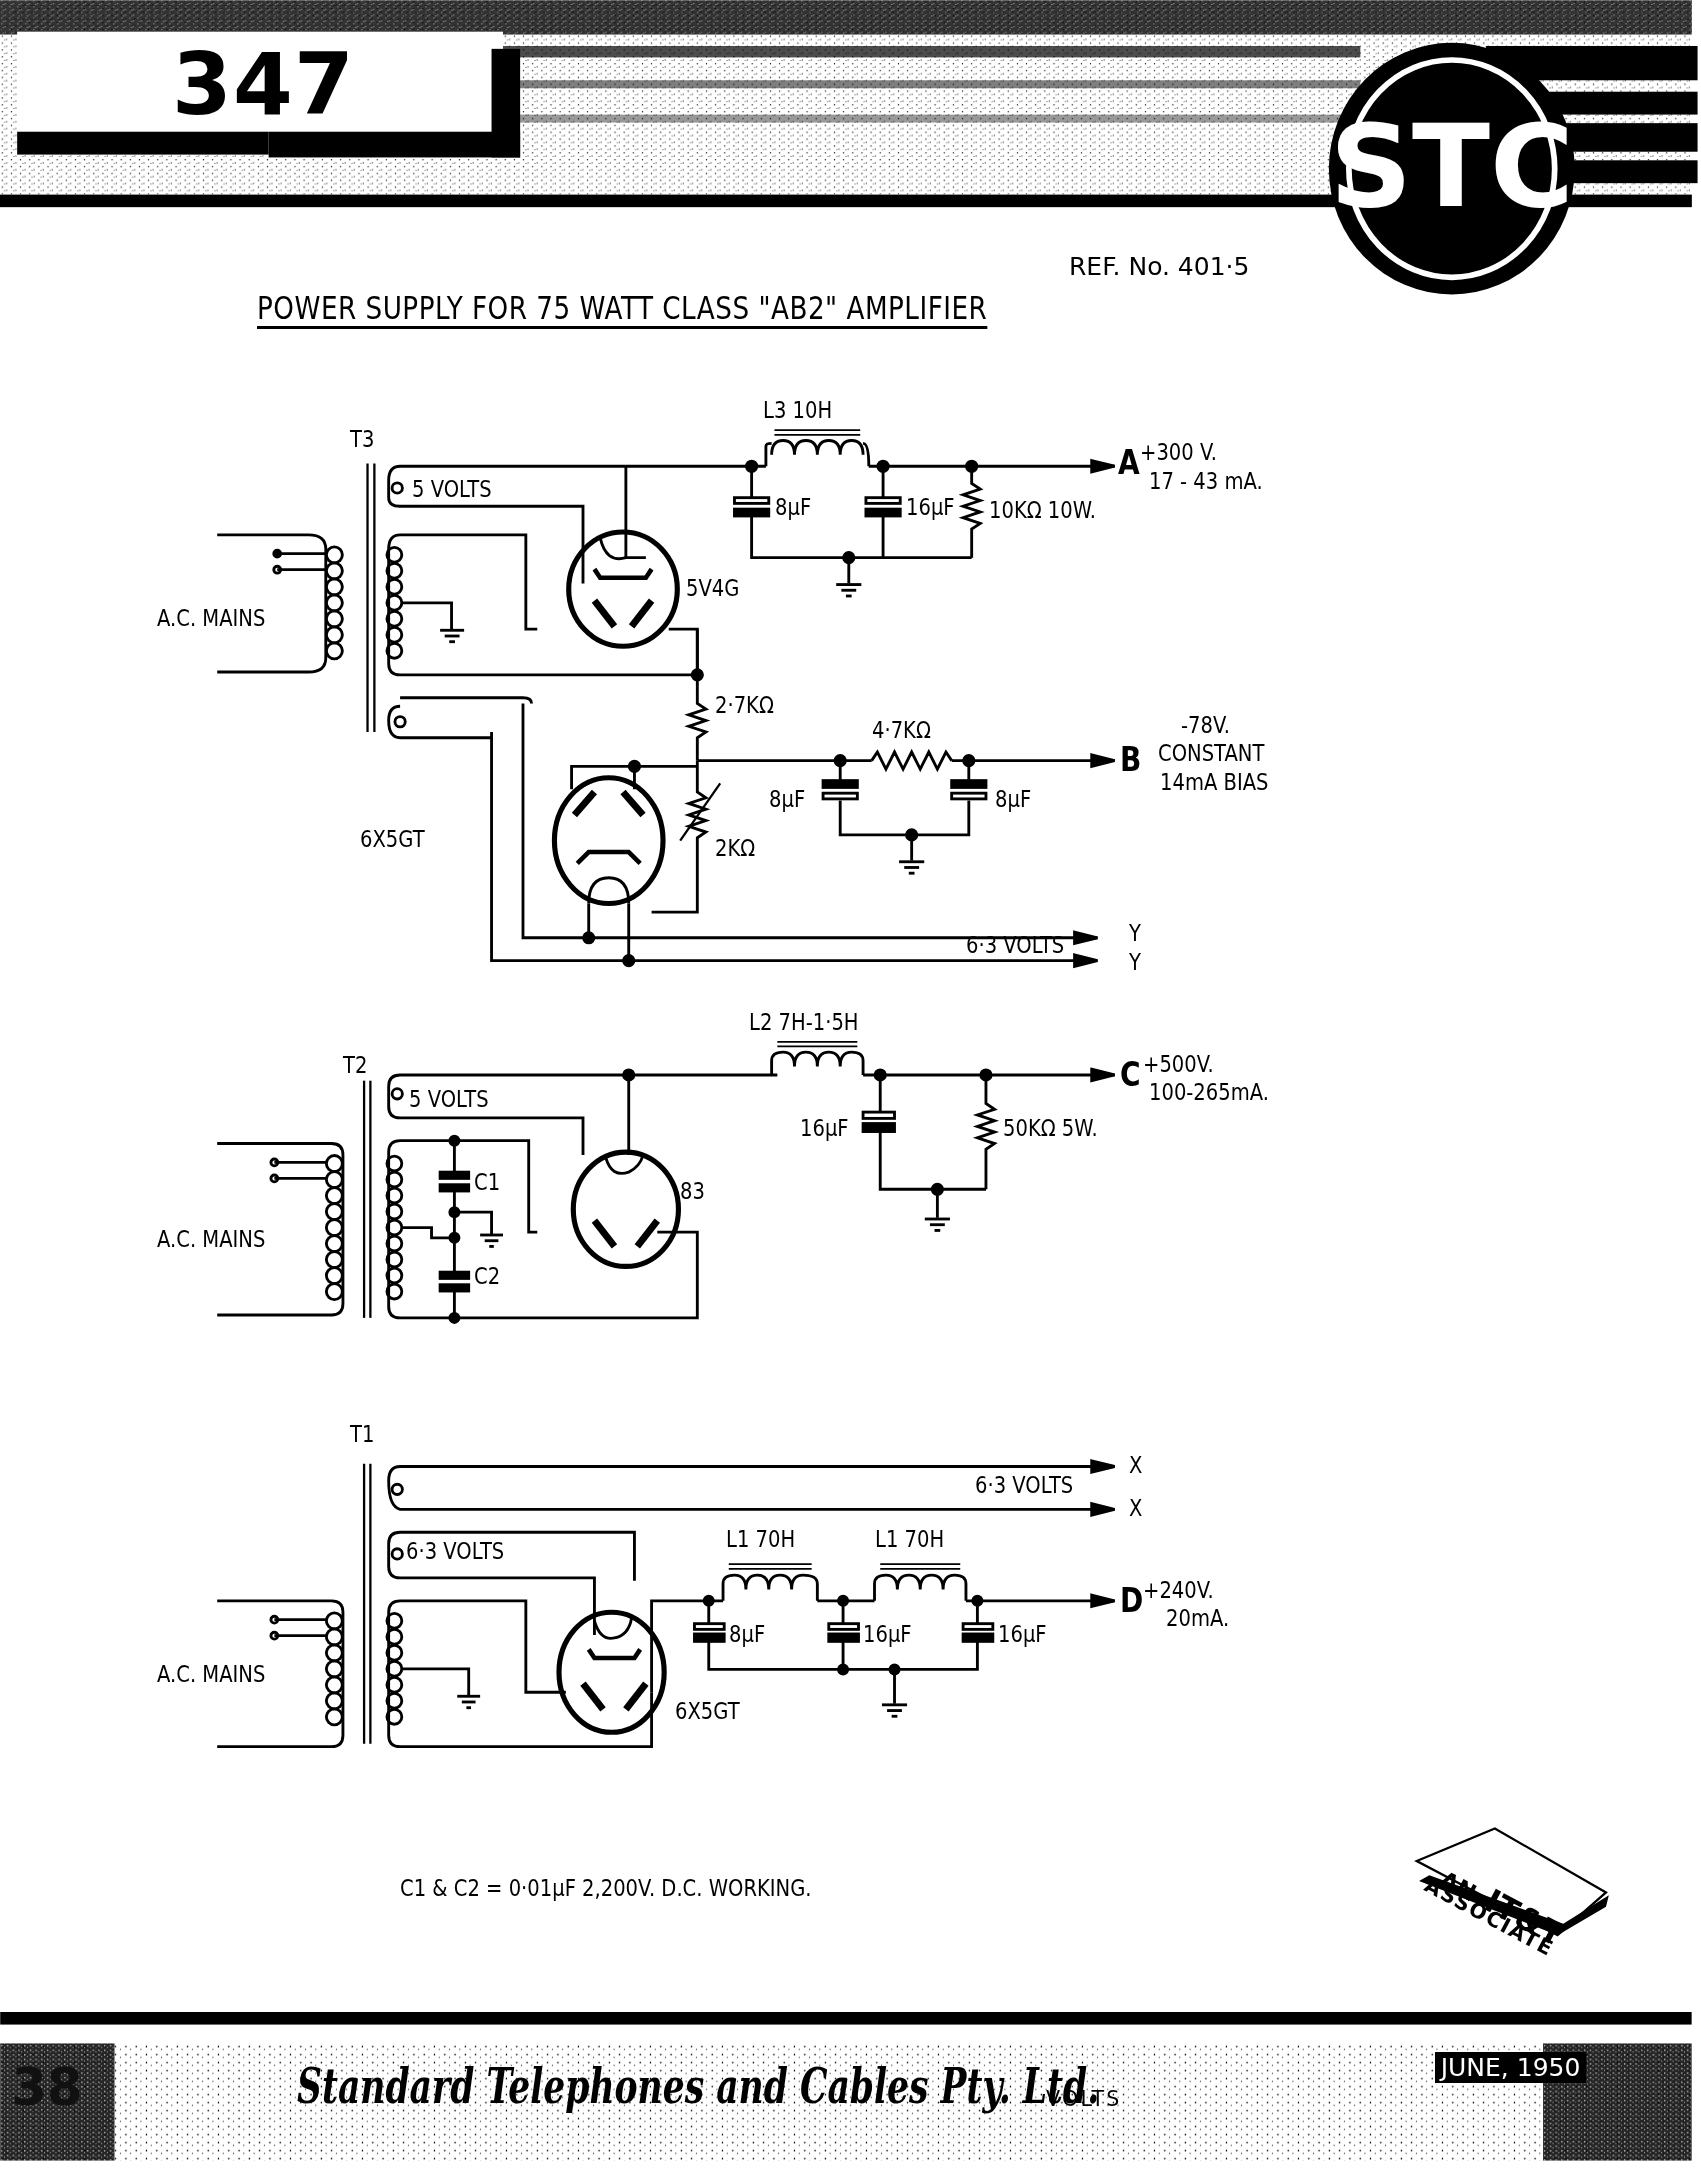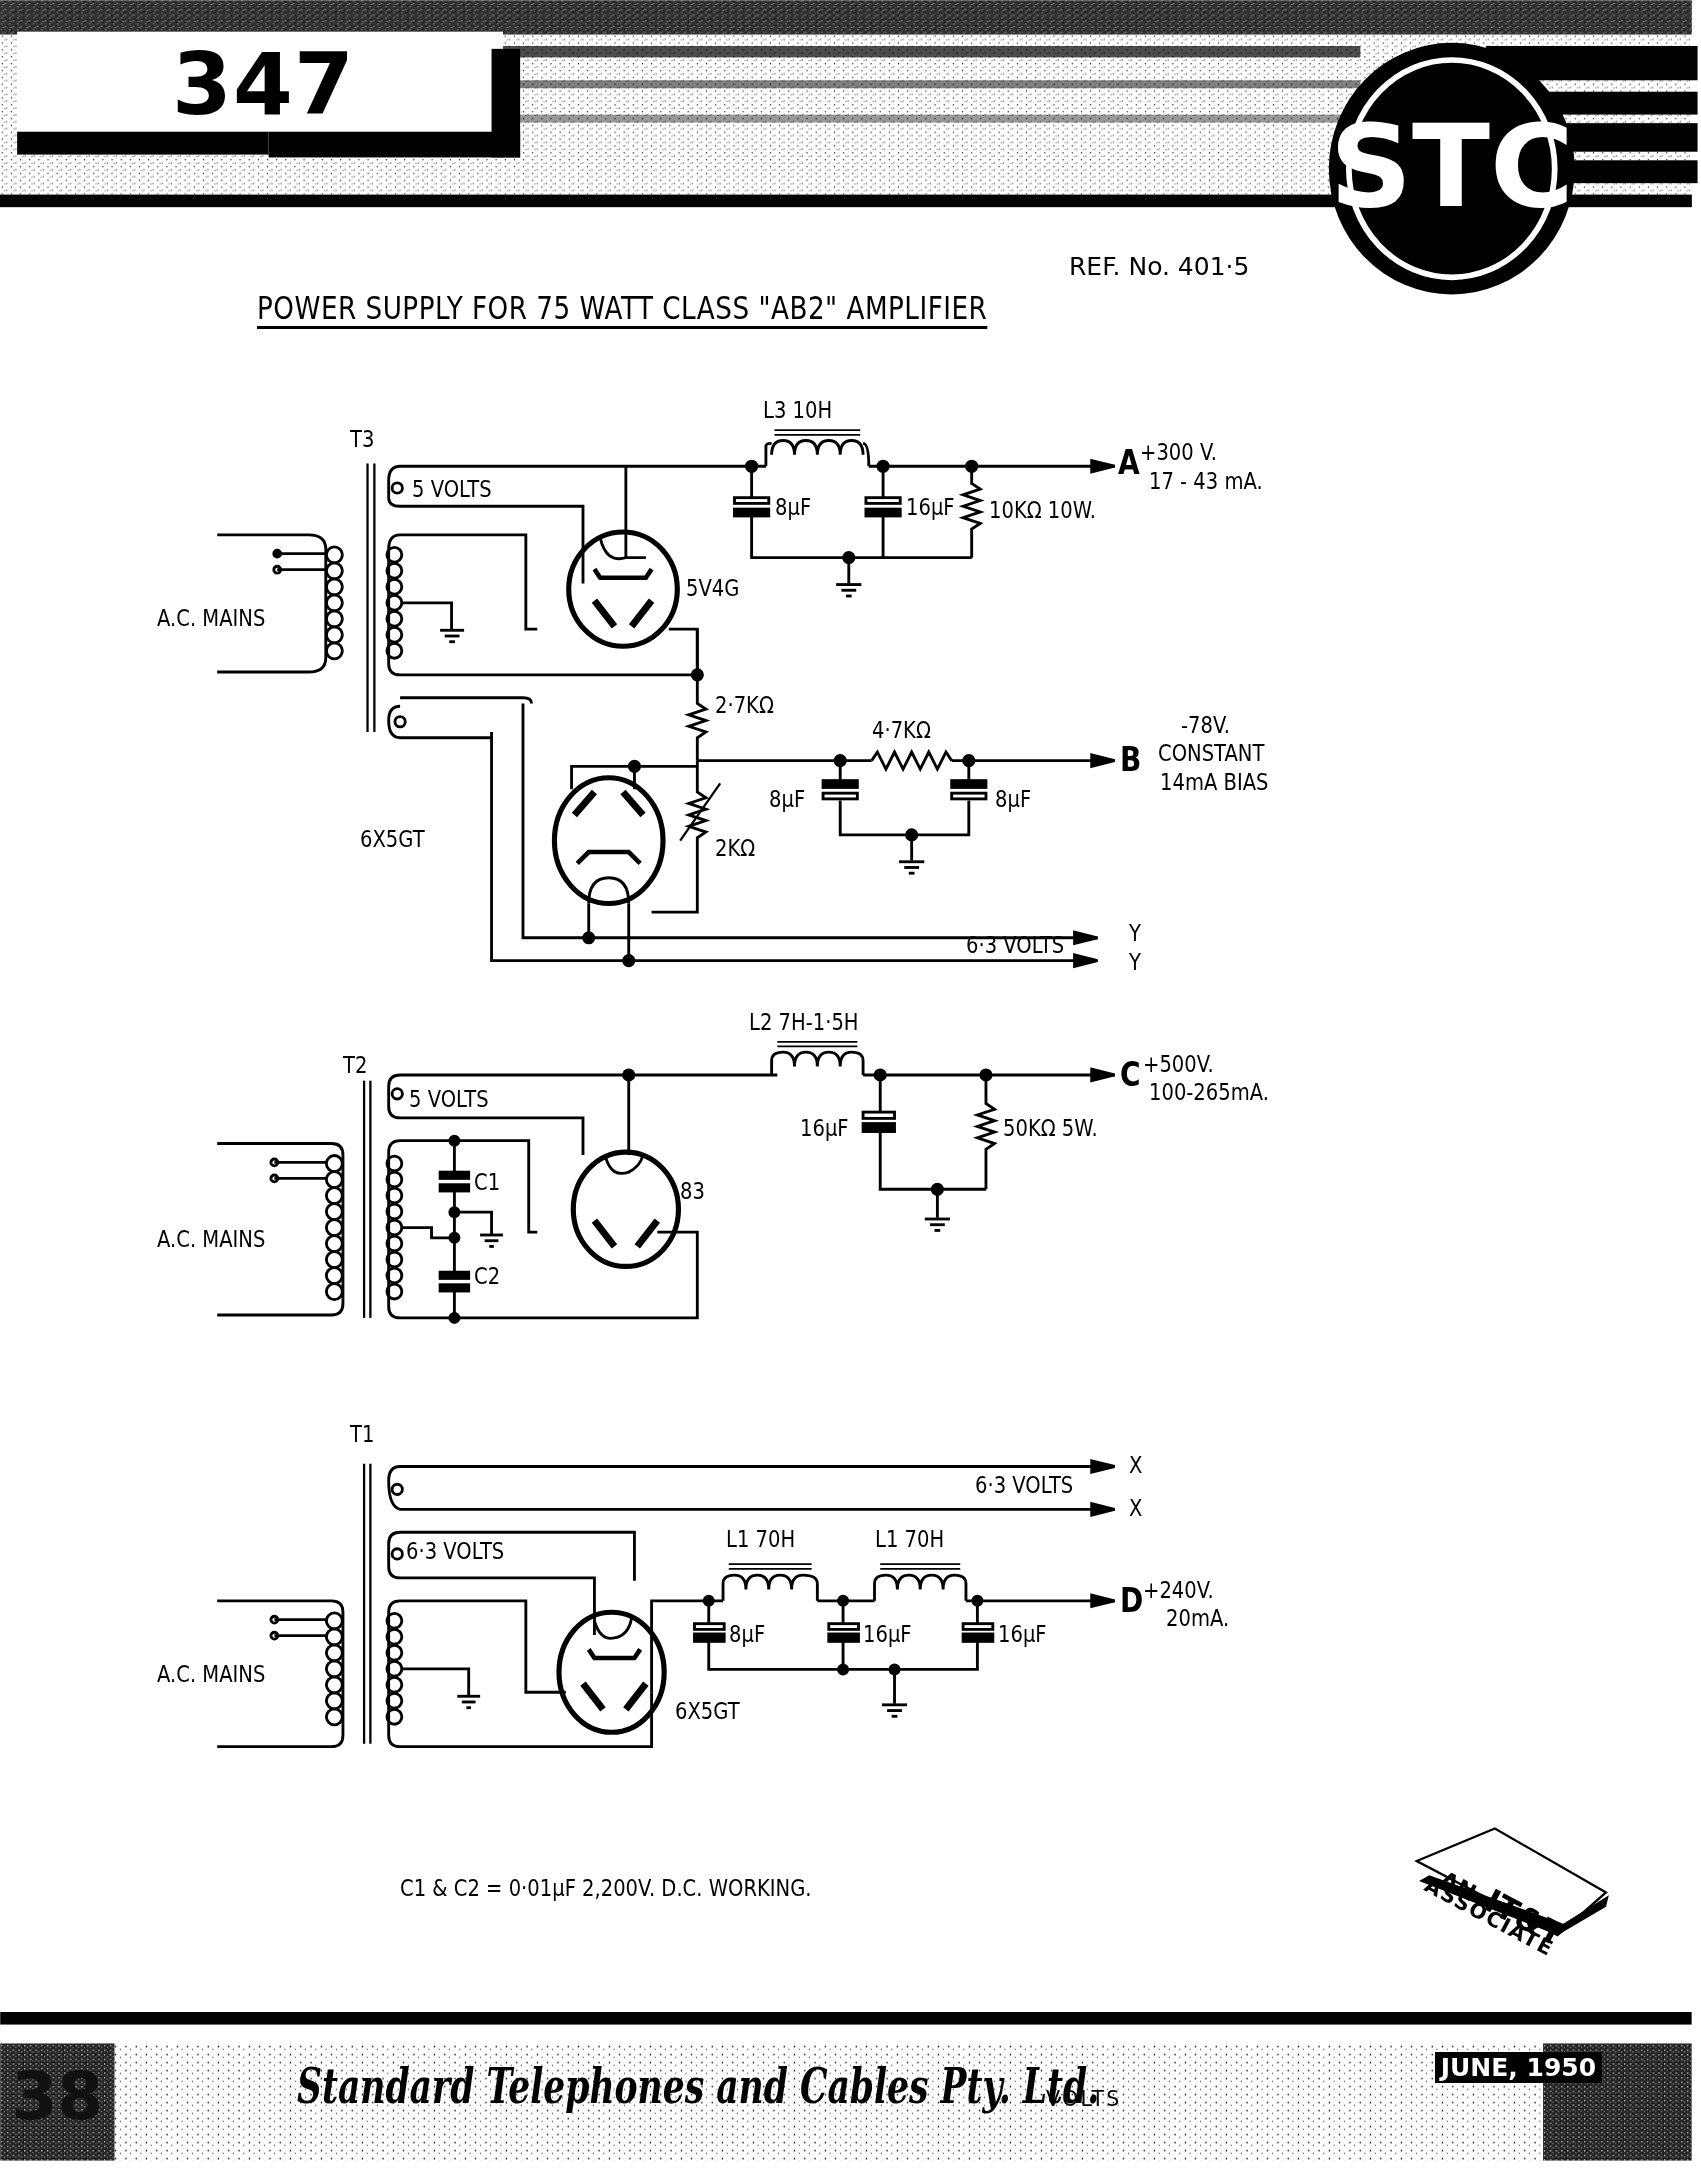--- a/index.html
+++ b/index.html
@@ -9,22 +9,22 @@
   .tube-no{left:172px;top:34px;font-size:86px;font-weight:bold;letter-spacing:1.1px;font-family:"DejaVu Sans",sans-serif;}
   .ref{left:1069px;top:252px;font-size:25px;}
   .title{left:257px;top:289px;font-size:32px;text-decoration:underline;text-underline-offset:6.9px;transform:scaleX(0.82);transform-origin:left;letter-spacing:0.6px;}
   .lbl{font-size:23px;white-space:nowrap;transform:scaleX(0.85);transform-origin:left;}
   .lbl-big{font-size:33px;font-weight:bold;}
   svg text{font-family:"DejaVu Sans",sans-serif;}
   .note{left:400px;top:1875px;font-size:23px;white-space:nowrap;transform:scaleX(0.85);transform-origin:left;}
   .footer-band{left:0;top:2012px;width:1701px;height:160px;}
   .company{left:297px;top:2058px;font-family:"DejaVu Serif",serif;font-style:italic;font-weight:bold;font-size:48px;transform:scaleX(0.72);transform-origin:left;white-space:nowrap;}
   .city{left:1046px;top:2087px;font-size:20.6px;letter-spacing:2.3px;}
-  .pageno{left:11.4px;top:2058px;font-size:66px;font-weight:bold;color:#111;}
-  .date{left:1435px;top:2052px;font-size:25px;font-weight:bold;color:#fff;background:#000;padding:1.1px 5.7px;}
+  .pageno{left:11.4px;top:2058px;font-size:51px;font-weight:bold;color:#111;}
+  .date{left:1435px;top:2052px;font-size:25px;font-weight:normal;color:#fff;background:#000;padding:1.1px 5.7px;}
 </style>
 </head>
 <body>
 
 <svg class="abs hdr-band" viewBox="0 0 2976 370" width="1701" height="212">
   <defs>
     <pattern id="speckle" width="14" height="10" patternUnits="userSpaceOnUse">
       <rect width="14" height="10" fill="#000"></rect>
       <rect x="2" y="1" width="2" height="1" fill="#fff"></rect>
       <rect x="9" y="5" width="1" height="2" fill="#fff"></rect>

